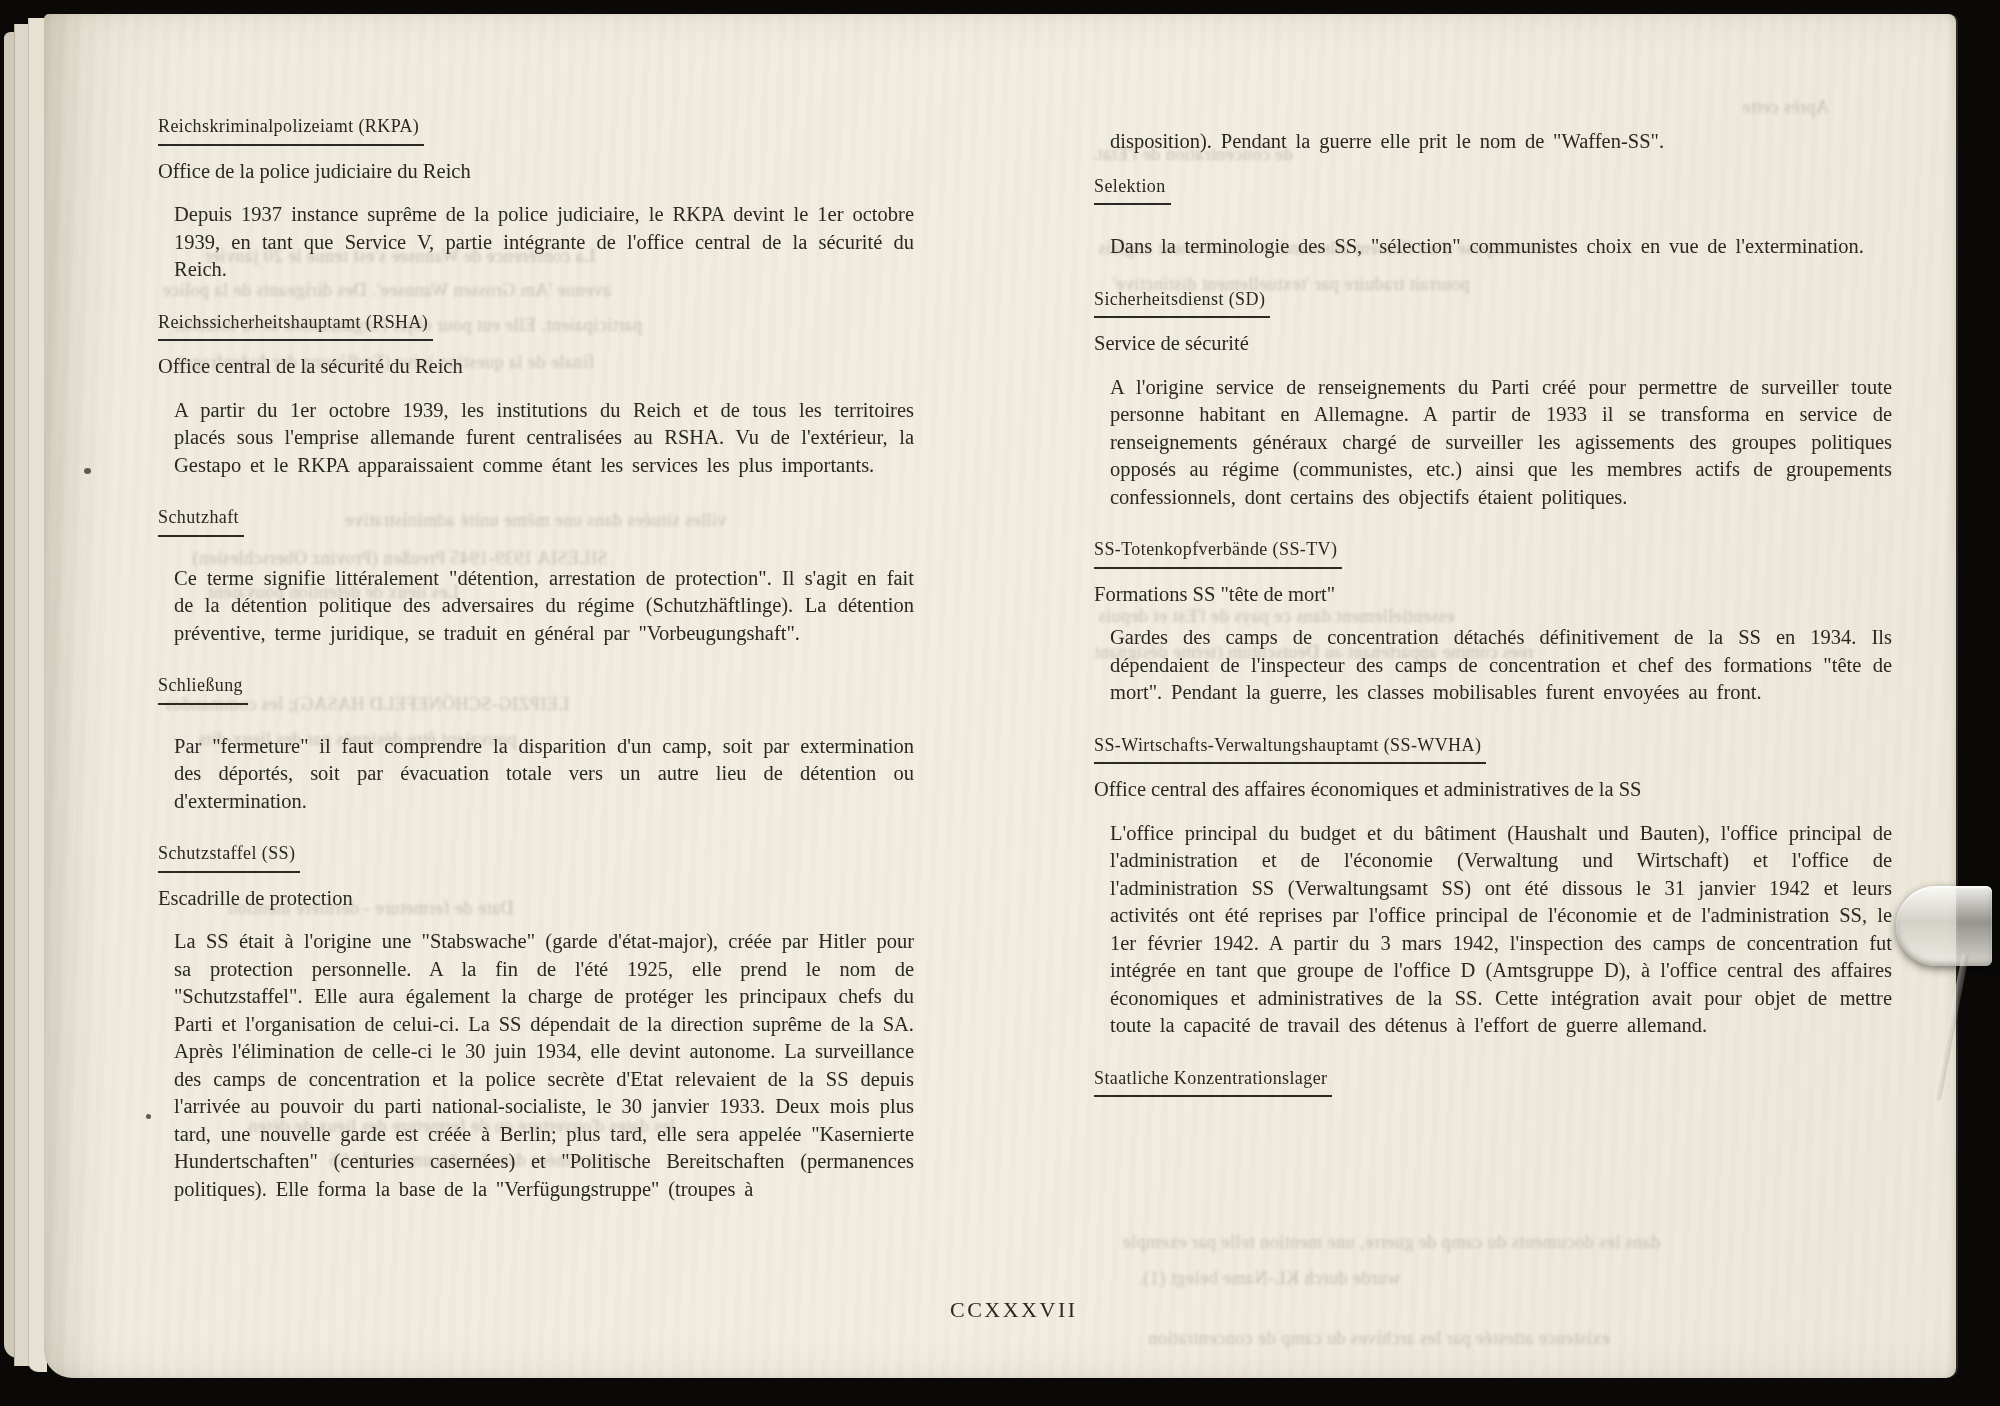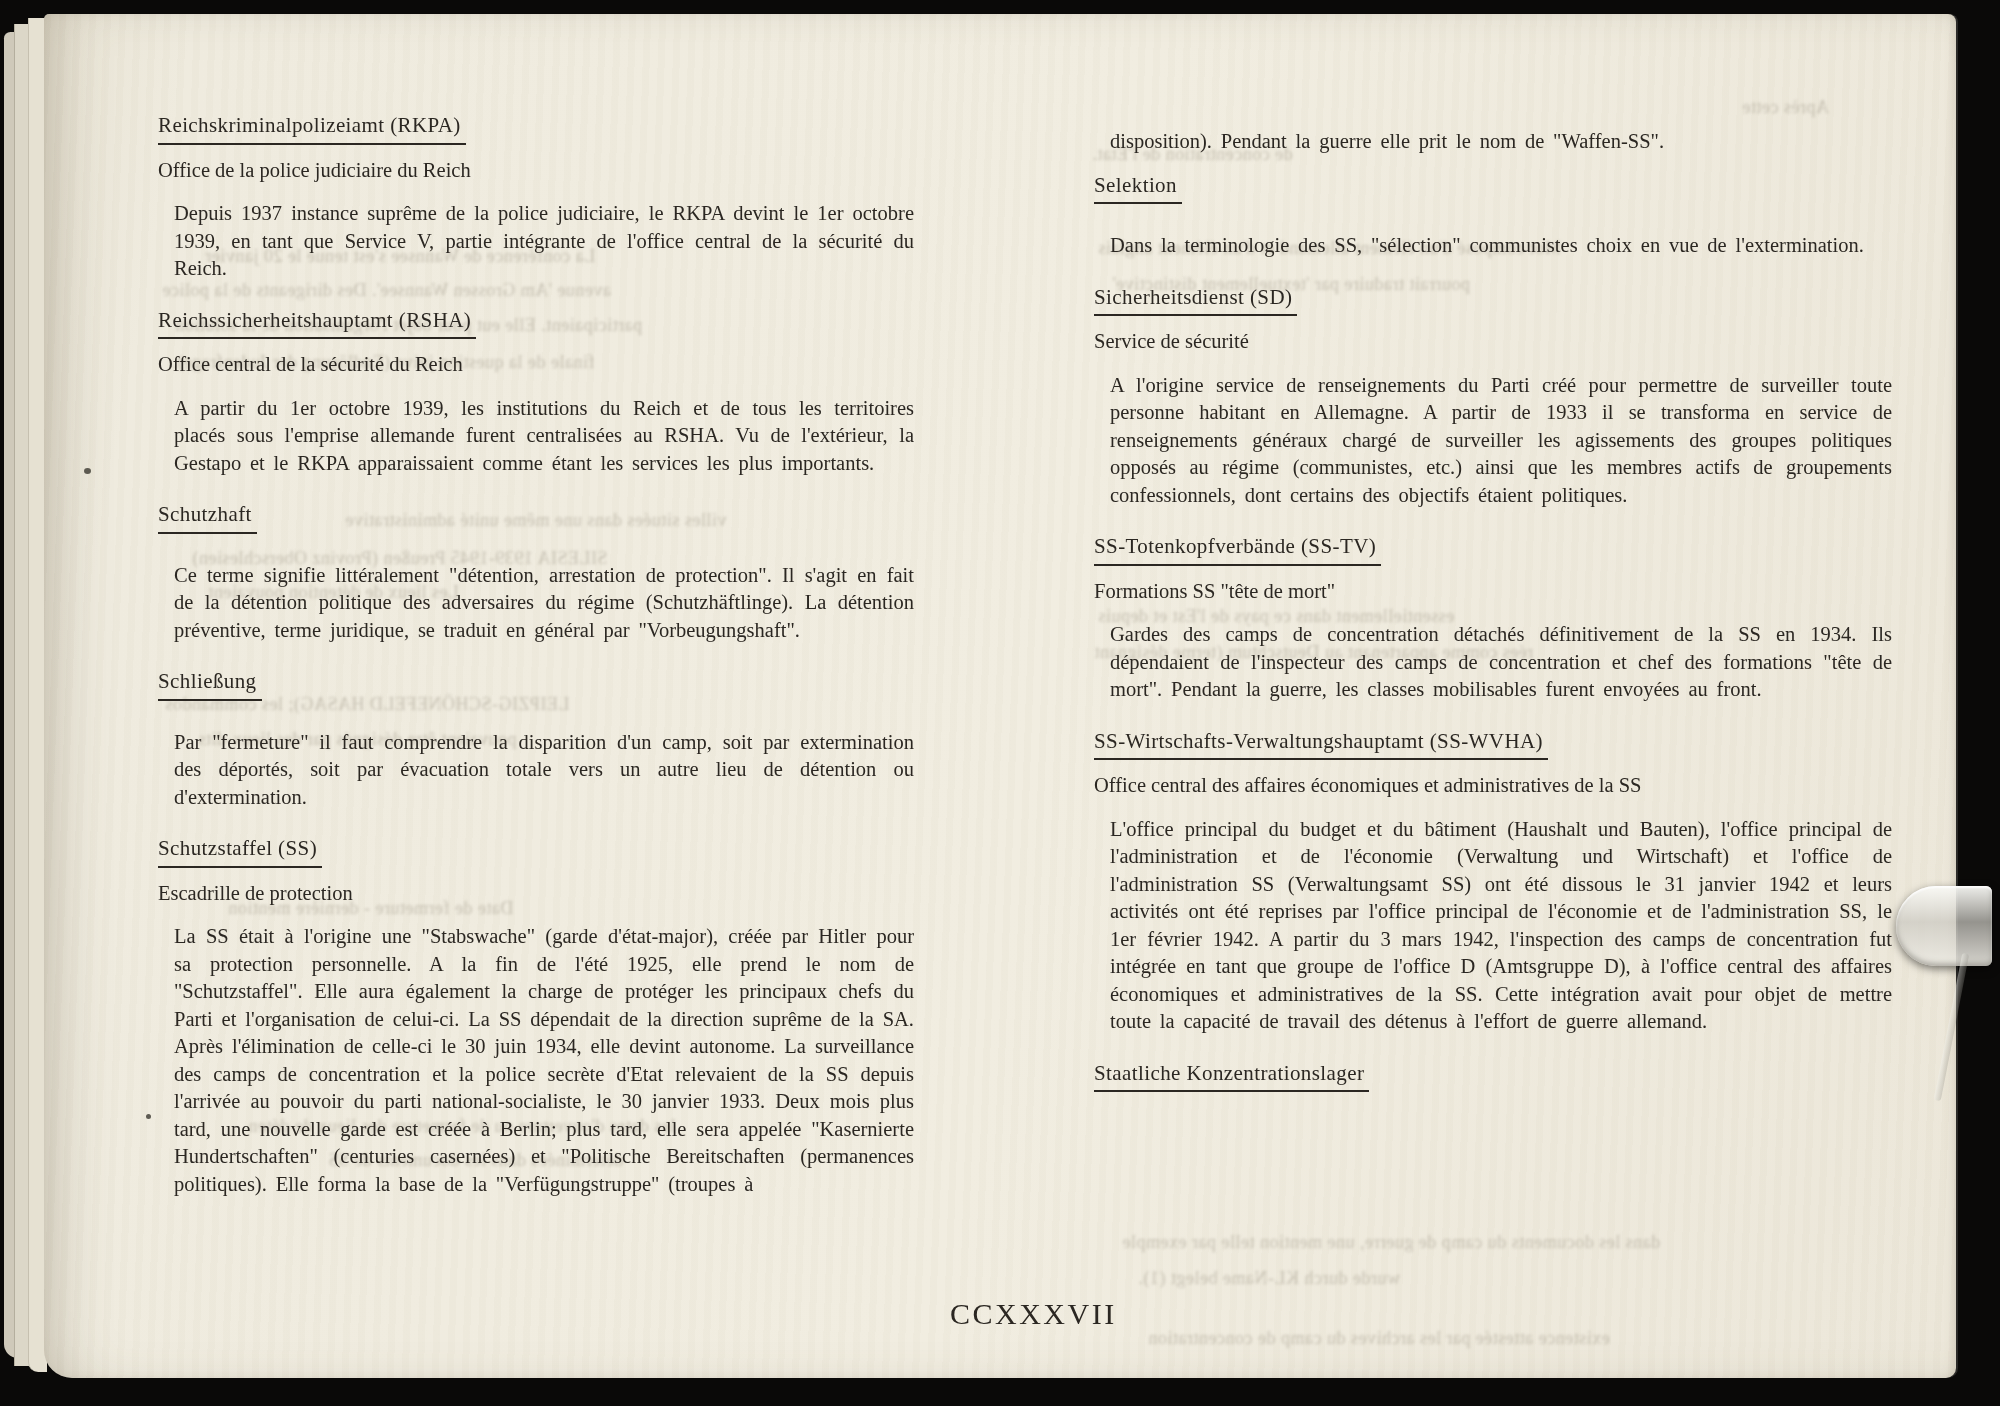--- a/index.html
+++ b/index.html
@@ -30,26 +30,26 @@
   .bleed { position:absolute; white-space:nowrap; font-size:18px; letter-spacing:.5px;
            color:#a39c8c; opacity:.55; filter:blur(1.5px); }
   .bleed.m { transform:scaleX(-1); }
   
   .col { position:absolute; top:112px; color:#2b2722; font-size:20.5px; line-height:27.5px; }
   .col-left  { left:158px;  width:772px; }
   .col-right { left:1094px; width:814px; }
   .entry { margin-bottom:24px; }
   .cont  { margin-bottom:30px; }
   .term  {
-    display:inline-block; font-size:21px; font-weight:normal; letter-spacing:.4px;
+    display:inline-block; font-size:18px; font-weight:normal; letter-spacing:.4px;
     margin:0 0 12px 0; padding:0 5px 3px 0; border-bottom:2.5px solid #2b2722;
   }
   .gloss { margin:0 0 16px 0; }
   .body  { margin:16px; text-align:justify; word-spacing:.18em;font-family:Liberation Serif, serif; }
-  .page-number { position:absolute; left:950px; top:1297px; font-size:30px; letter-spacing:2.5px; color:#2b2722; }
+  .page-number { position:absolute; left:950px; top:1297px; font-size:22px; letter-spacing:2.5px; color:#2b2722; }
   
   .speck { position:absolute; background:#3a372f; border-radius:50%; opacity:.8; }
   .s1 { left:84px;  top:468px;  width:7px; height:6px; }
   .s2 { left:146px; top:1114px; width:5px; height:5px; }
   
   .clip {
     position:absolute; left:1896px; top:886px; width:96px; height:80px;
     border-radius:40px 6px 6px 40px;
     background:linear-gradient(180deg, rgba(250,250,246,.95), rgba(203,201,194,.72) 45%, rgba(236,234,227,.9));
     box-shadow:0 3px 9px rgba(0,0,0,.5), inset 0 2px 2px rgba(255,255,255,.9), inset 0 -3px 5px rgba(118,116,108,.5);

